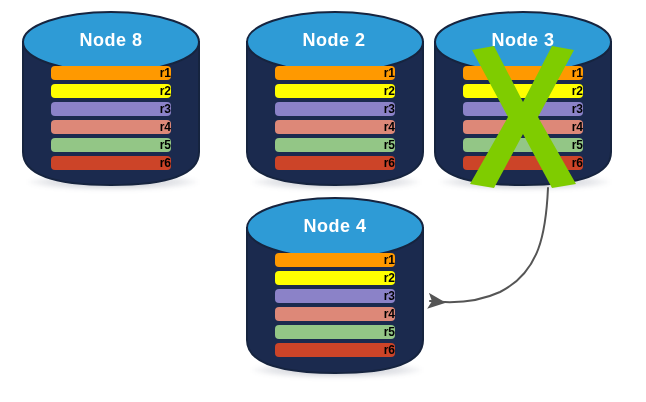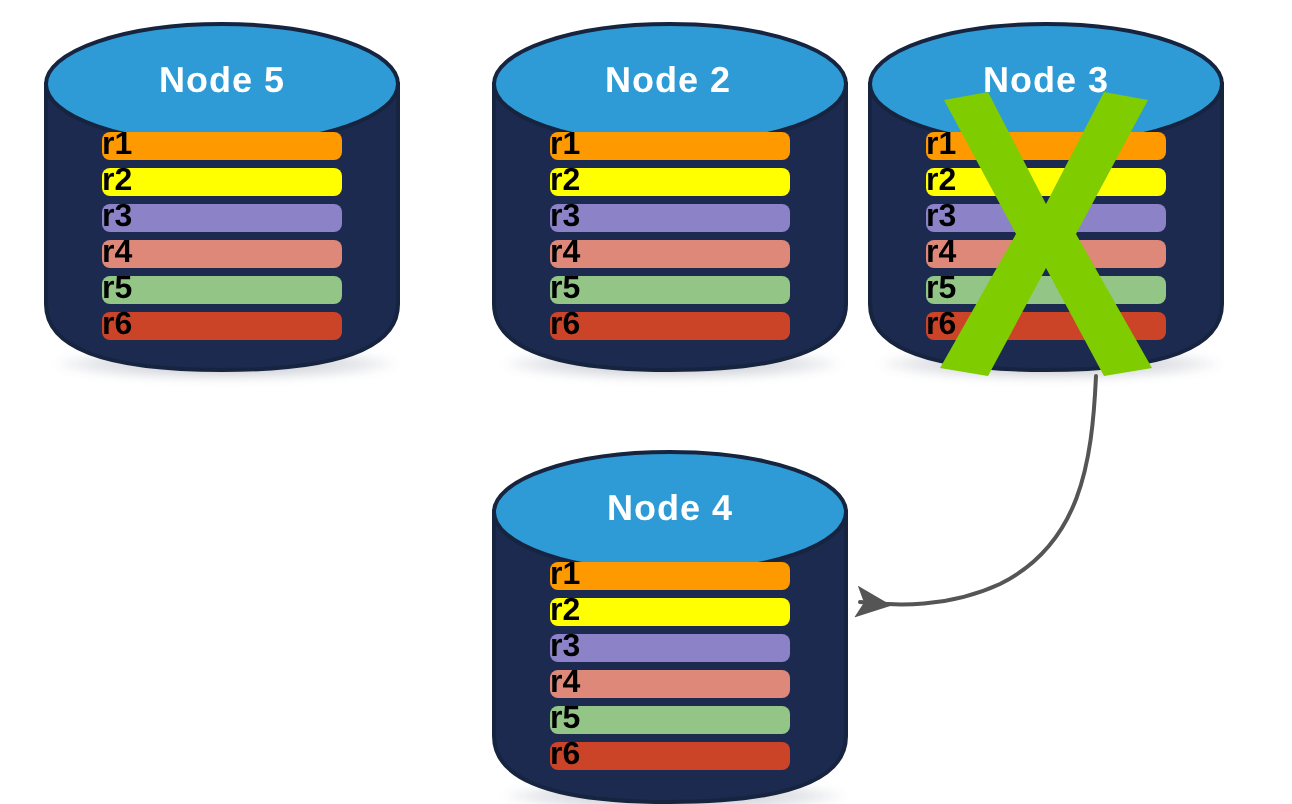--- a/index.html
+++ b/index.html
@@ -52,24 +52,24 @@
   }
 
   
   .bars {
     position: absolute;
     z-index: 5;
   }
   .bar {
     position: relative;
     border-radius: 4px;
-    text-align: left;
+    text-align: right;
     color: #000000;
     font-weight: bold;
-    font-size: 16px;
+    font-size: 12px;
     line-height: 14px;
     height: 14px;
     box-sizing: border-box;
   }
 
   
   .x-mark {
     position: absolute;
     z-index: 8;
     pointer-events: none;
@@ -90,21 +90,21 @@
 <body>
 
 <div id="canvas">
 
   <div class="node" id="node-1-el" style="left:22px; top:10px; width:178px; height:176px;">
     <div class="cyl-shadow"></div>
     <svg class="cyl-svg" width="178" height="176" viewBox="0 0 178 176">
       <path d="M1,32 L1,142 Q1,175 89,175 Q177,175 177,142 L177,32 Z" fill="#1B2A4E" stroke="#16243F" stroke-width="2"></path>
       <ellipse cx="89" cy="32" rx="88" ry="30" fill="#2E9BD6" stroke="#16243F" stroke-width="2"></ellipse>
     </svg>
-    <div class="node-title" style="top:20px;">Node  5</div>
+    <div class="node-title" style="top:20px;">Node  8</div>
     <div class="bars" id="node-1-bars" style="left:29px; top:56px; width:120px;">
         <div class="bar" style="background: rgb(255, 153, 0); margin-top: 0px;">r1</div>
         <div class="bar" style="background: rgb(255, 255, 0); margin-top: 4px;">r2</div>
         <div class="bar" style="background: rgb(139, 130, 200); margin-top: 4px;">r3</div>
         <div class="bar" style="background: rgb(221, 136, 120); margin-top: 4px;">r4</div>
         <div class="bar" style="background: rgb(147, 198, 134); margin-top: 4px;">r5</div>
         <div class="bar" style="background: rgb(204, 68, 40); margin-top: 4px;">r6</div>
       </div>
   </div>
 
@@ -139,21 +139,21 @@
         <div class="bar" style="background: rgb(221, 136, 120); margin-top: 4px;">r4</div>
         <div class="bar" style="background: rgb(147, 198, 134); margin-top: 4px;">r5</div>
         <div class="bar" style="background: rgb(204, 68, 40); margin-top: 4px;">r6</div>
       </div>
 
     <svg class="x-mark" style="left:30px; top:34px;" width="118" height="146" viewBox="0 0 118 146">
       <path d="M8,6 L30,2 L59,58 L88,2 L110,6 L74,73 L112,140 L88,144 L59,90 L30,144 L6,140 L44,73 Z" fill="#7FCC00"></path>
     </svg>
   </div>
 
-  <div class="node" id="node-4-el" style="left:246px; top:224px; width:178px; height:178px;">
+  <div class="node" id="node-4-el" style="left:246px; top:196px; width:178px; height:178px;">
     <div class="cyl-shadow"></div>
     <svg class="cyl-svg" width="178" height="178" viewBox="0 0 178 178">
       <path d="M1,32 L1,144 Q1,177 89,177 Q177,177 177,144 L177,32 Z" fill="#1B2A4E" stroke="#16243F" stroke-width="2"></path>
       <ellipse cx="89" cy="32" rx="88" ry="30" fill="#2E9BD6" stroke="#16243F" stroke-width="2"></ellipse>
     </svg>
     <div class="node-title" style="top:20px;">Node  4</div>
     <div class="bars" id="node-4-bars" style="left:29px; top:57px; width:120px;">
         <div class="bar" style="background: rgb(255, 153, 0); margin-top: 0px;">r1</div>
         <div class="bar" style="background: rgb(255, 255, 0); margin-top: 4px;">r2</div>
         <div class="bar" style="background: rgb(139, 130, 200); margin-top: 4px;">r3</div>

